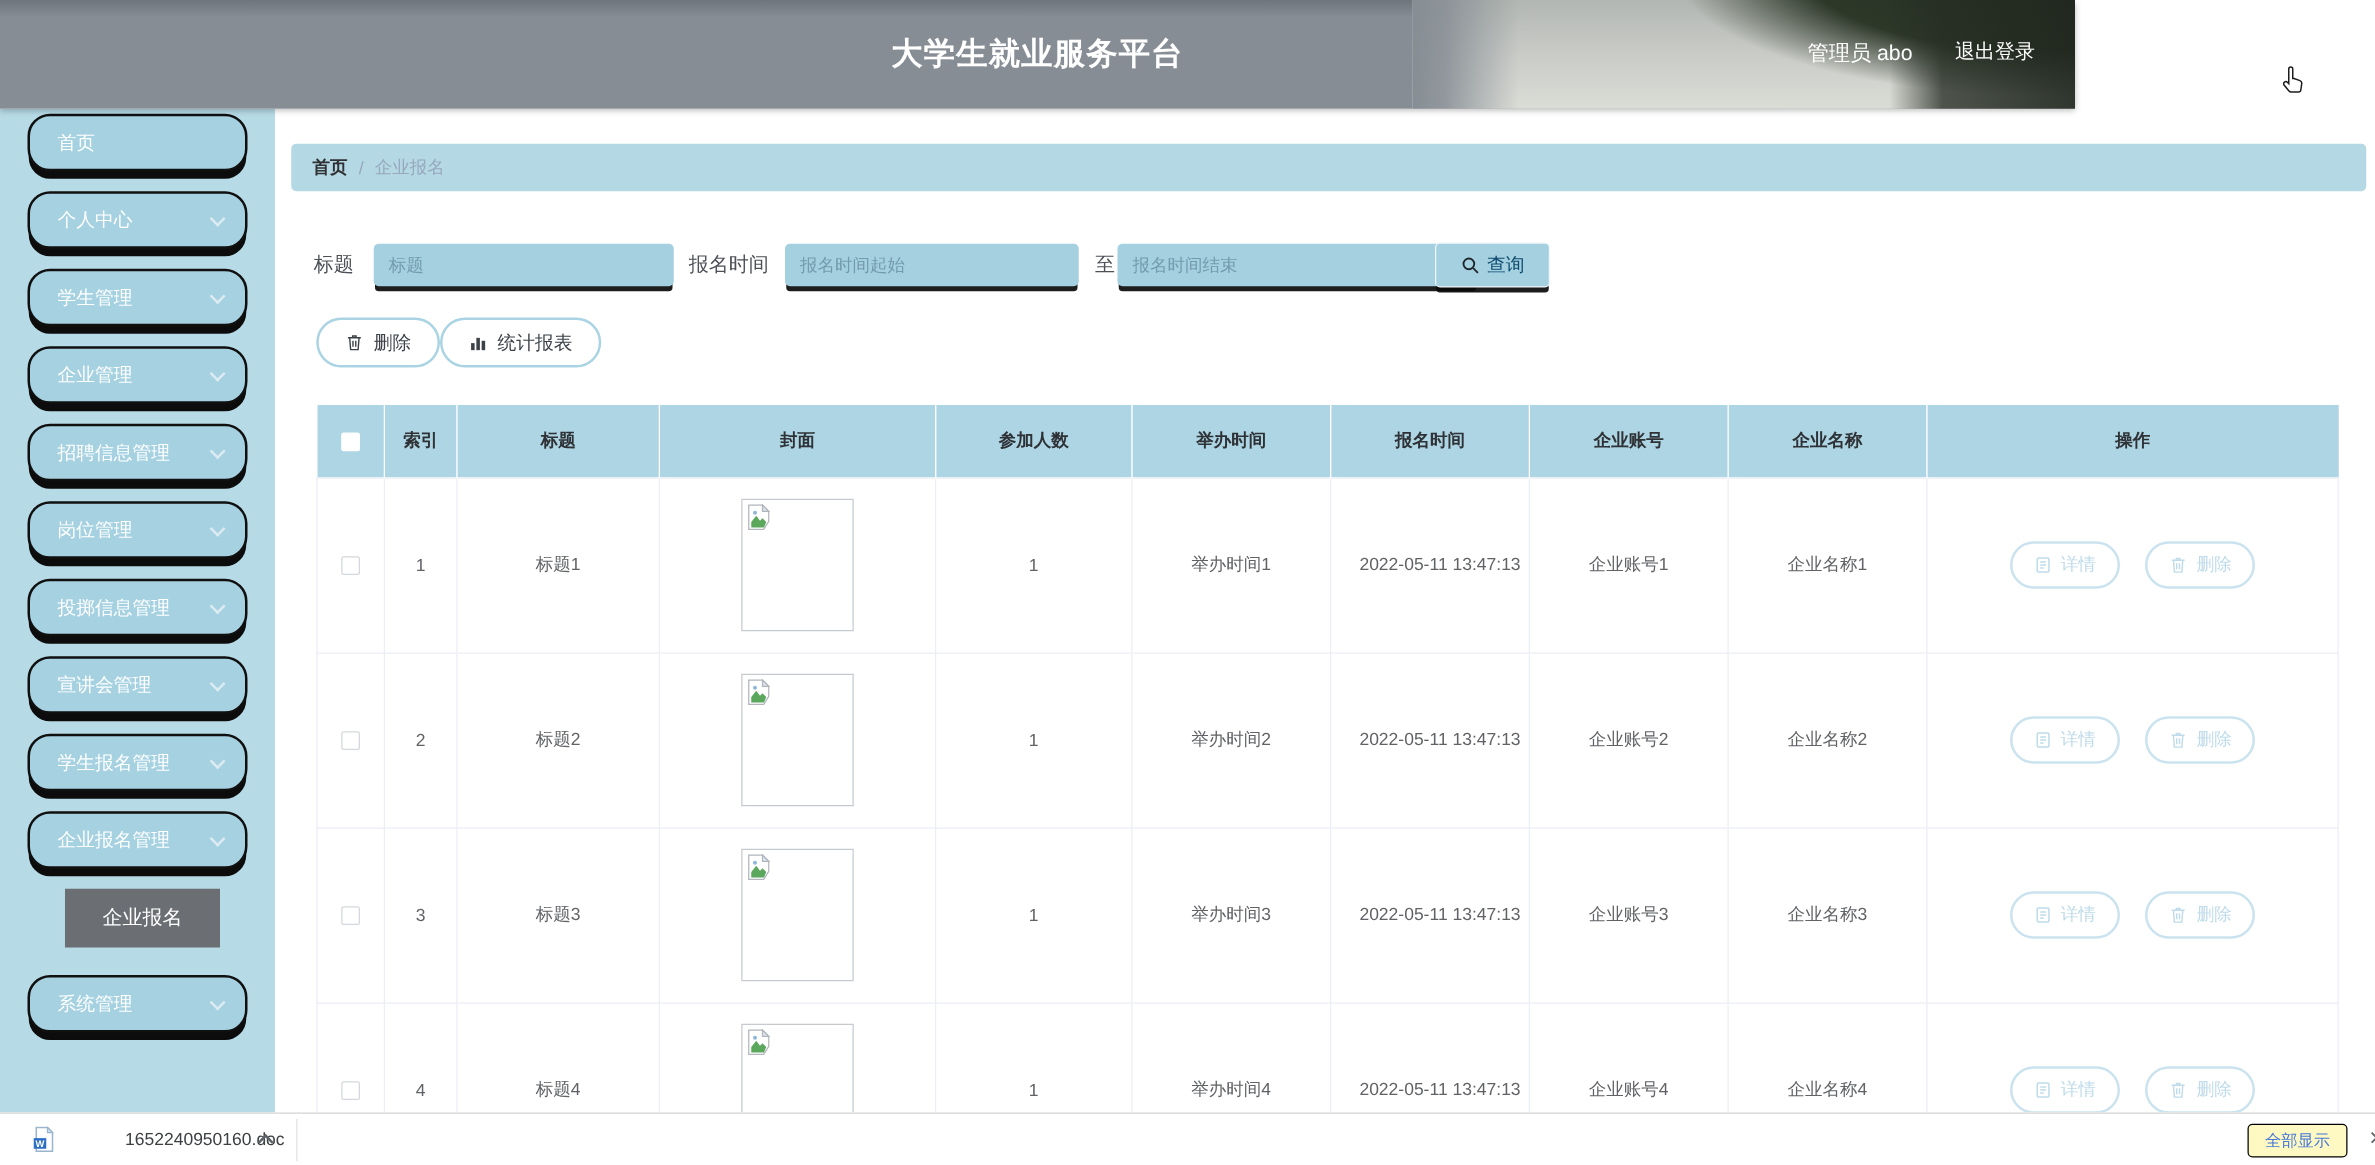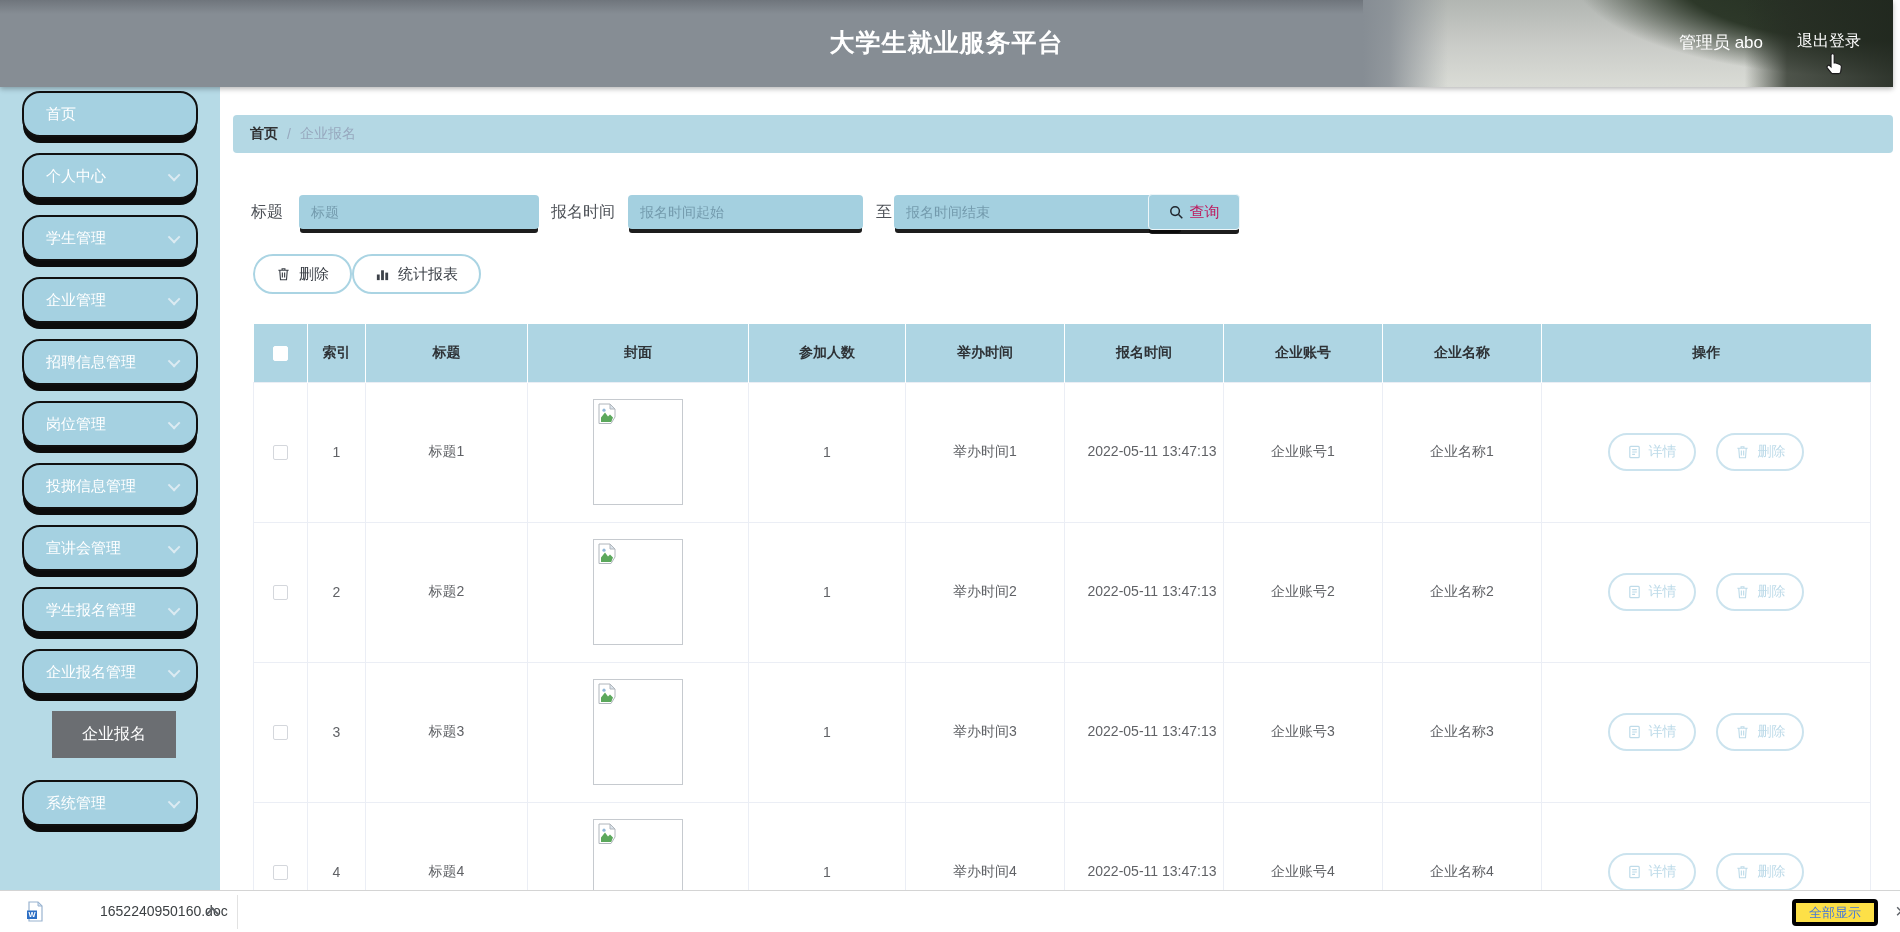--- a/index.html
+++ b/index.html
@@ -4,21 +4,21 @@
 <style>
   * { margin:0; padding:0; box-sizing:border-box; }
   html,body { width:1900px; height:932px; }
   body {
     position:relative; overflow:hidden; background:#fff;
     font-family:"Liberation Sans","DejaVu Sans",sans-serif; color:#303133;
   }
 
   
   .header {
-    position:absolute; left:0; top:0; width:1893px; height:87px; z-index:30;
+    position:absolute; left:0; top:0; width:1660px; height:87px; z-index:30;
     background:linear-gradient(to bottom,#6f757c 0,#868d94 14px,#868d94 100%);
     box-shadow:0 2px 5px rgba(0,0,0,.28);
   }
   .header-photo {
     position:absolute; right:0; top:0; width:530px; height:87px;
     background:
       linear-gradient(to right,#868d94 0%,rgba(134,141,148,.85) 5%,rgba(134,141,148,0) 16%),
       linear-gradient(to right,rgba(0,0,0,0) 72%,rgba(39,46,36,.78) 80%,rgba(33,40,31,.92) 100%),
       radial-gradient(ellipse 430px 150px at 96% -28px,#1f2a1e 0%,#2d3829 46%,rgba(45,56,41,0) 70%),
       linear-gradient(to bottom,#b2b6b2 0%,#caccc8 52%,#dadcd6 100%);
@@ -73,21 +73,21 @@
     box-shadow:0 5px 0 -1px rgba(10,10,10,.92);
     font-size:14px; color:#333; padding:0 12px; outline:none;
   }
   .finput::placeholder { color:rgba(62,96,117,.48); }
   .finput.with-icon { }
   .input-clock { position:absolute; top:11px; color:rgba(62,96,117,.55); pointer-events:none; }
   .search-btn {
     position:absolute; left:928px; top:0; width:92px; height:36px;
     background:#a4d0e0; border:1px solid #eef6f9; border-radius:4px;
     box-shadow:0 5px 0 -1px rgba(10,10,10,.92);
-    font-size:15px; color:#be185d; cursor:pointer;
+    font-size:15px; color:#0c4a6e; cursor:pointer;
     display:inline-flex; align-items:center; justify-content:center; gap:6px;
   }
 
   .toolbar { position:absolute; left:33px; top:167px; height:40px; display:flex; gap:0; }
   .tool-btn {
     height:40px; background:#fff; border:2px solid #aad4e3; border-radius:20px;
     color:#3c4148; font-size:15px; cursor:pointer;
     display:inline-flex; align-items:center; gap:8px; padding:0 21px; margin-right:0;
   }
 
@@ -128,21 +128,21 @@
   .doc-icon { position:absolute; left:26px; top:10px; }
   .dl-name { position:absolute; left:52px; top:12px; font-size:14px; color:#3c4043; cursor:pointer;margin-left:48px; }
   .dl-chevron-up {
     position:absolute; left:208px; top:18px; width:9px; height:9px;
     border-top:2px solid #5f6368; border-right:2px solid #5f6368;
     transform:rotate(-45deg); cursor:pointer;
   }
   .dl-sep { position:absolute; left:237px; top:4px; width:1px; height:34px; background:#e2e2e2; }
   .show-all-btn {
     position:absolute; right:22px; top:8px; height:27px; padding:0 13px;
-    border:4px solid #000000; border-radius:4px; background:#fde047;
+    border:1px solid #000000; border-radius:4px; background:#fef9c3;
     color:#4678d9; font-size:13px; cursor:pointer;
     display:inline-flex; align-items:center;
   }
   .dl-close { position:absolute; right:-7px; top:9px; font-size:20px; color:#5f6368; cursor:pointer; }
 </style>
 </head>
 <body>
 
 <div class="header">
   <div class="header-photo"></div>

